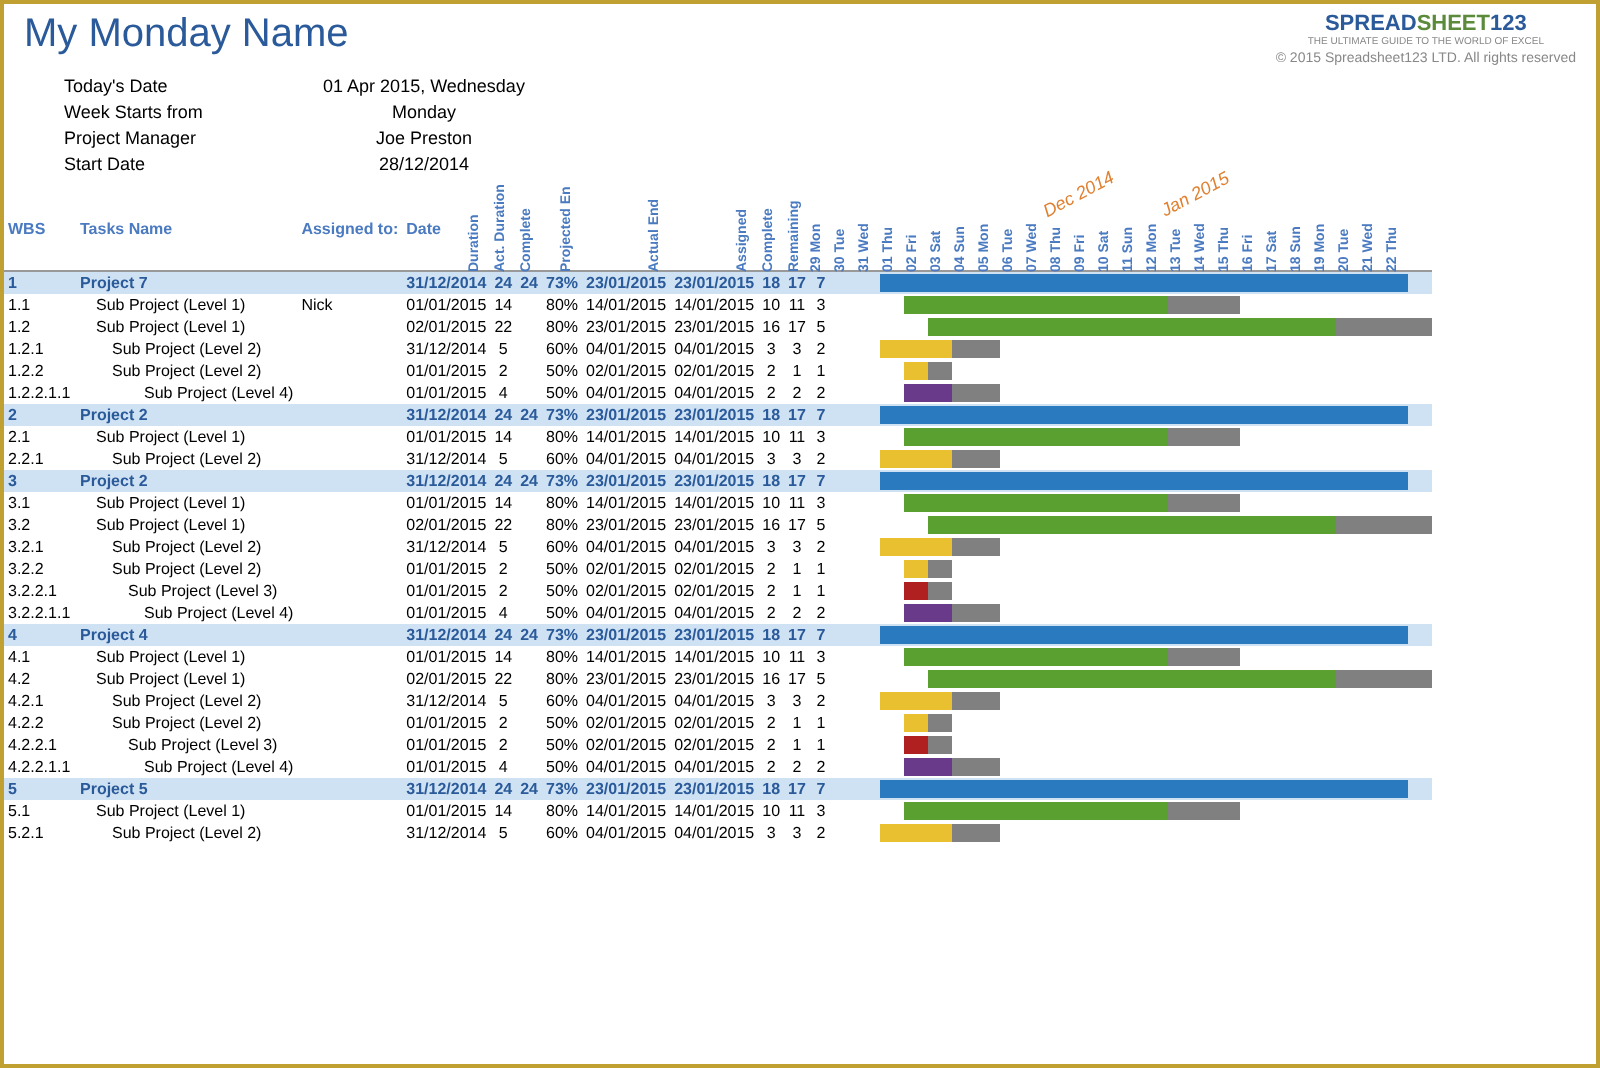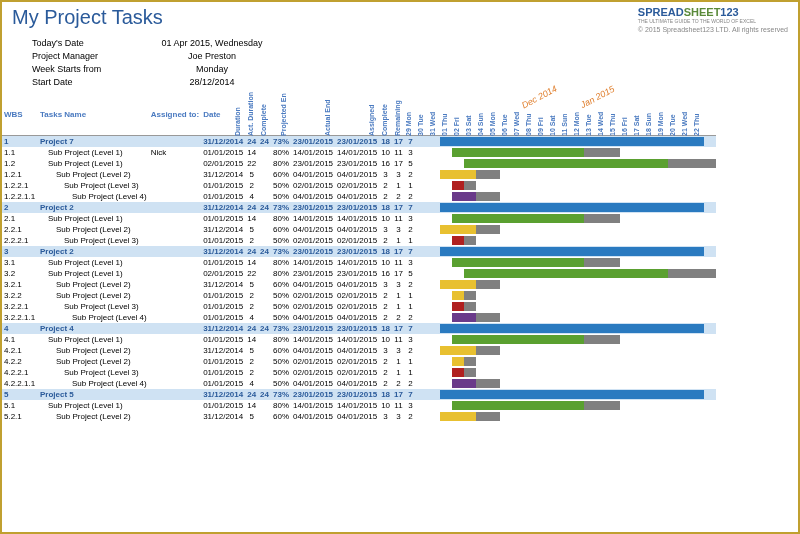--- a/index.html
+++ b/index.html
@@ -1,19 +1,19 @@
 <!DOCTYPE html>
 <html><head>
 <meta charset="utf-8">
 <style>
   * { box-sizing: border-box; margin: 0; padding: 0; }
   body { font-family: Arial, sans-serif; font-size: 9px; background: #fff; width: 800px; height: 534px; overflow: hidden; border: 2px solid #c0a030; }
   .header { display: flex; justify-content: space-between; padding: 4px 10px 0 10px; }
   .title { color: #2a5a9a; font-size: 20px; font-weight: 500; }
-  .logo-area { text-align: left; }
+  .logo-area { text-align: center; }
   .logo { color: #2a5a9a; font-weight: bold; font-size: 11px; }
   .logo .g { color: #5a8a3a; }
   .lo-sub { font-size: 5px; color: #888; }
   .copyright { font-size: 7px; color: #888; margin-top: 2px; }
   .meta { margin: 4px 0 6px 30px; }
   .meta-row { display: flex; font-size: 9px; line-height: 13px; }
   .meta-label { width: 120px; }
   .meta-val { width: 120px; text-align: center; }
   .period-labels { position: absolute; top: 92px; left: 520px; font-style: italic; font-size: 9px; }
   .p1 { color: #e08030; transform: rotate(-28deg); display: inline-block; }
@@ -35,42 +35,42 @@
   .c-gray { background: #808080; }
   .c-yellow { background: #e8c030; }
   .c-red { background: #b02020; }
   .c-purple { background: #6a3a8a; }
   .day-col { width: 12px; }
 </style>
 </head>
 <body>
 
 <div class="header">
-  <div class="title">My Project Tasks</div>
+  <div class="title">My Monday Name</div>
   <div class="logo-area">
     <div class="logo">
       <span>SPREAD</span><span class="g">SHEET</span><span>123</span>
     </div>
     <div class="lo-sub">THE ULTIMATE GUIDE TO THE WORLD OF EXCEL</div>
     <div class="copyright">© 2015 Spreadsheet123 LTD. All rights reserved</div>
   </div>
 </div>
 
 <div class="meta" id="meta">
     <div class="meta-row">
       <div class="meta-label">Today's Date</div>
       <div class="meta-val">01 Apr 2015, Wednesday</div>
     </div>
     <div class="meta-row">
+      <div class="meta-label">Week Starts from</div>
+      <div class="meta-val">Monday</div>
+    </div>
+    <div class="meta-row">
       <div class="meta-label">Project Manager</div>
       <div class="meta-val">Joe Preston</div>
-    </div>
-    <div class="meta-row">
-      <div class="meta-label">Week Starts from</div>
-      <div class="meta-val">Monday</div>
     </div>
     <div class="meta-row">
       <div class="meta-label">Start Date</div>
       <div class="meta-val">28/12/2014</div>
     </div>
   </div>
 
 <div class="period-labels">
   <span class="p1">Dec 2014</span>
   <span class="p2">Jan 2015</span>
@@ -259,35 +259,35 @@
     <td>3</td>
     <td>2</td>
           <td colspan="25" style="padding: 0px;">
             <div class="gantt-row">
               <div class="bar c-yellow" style="left: 24px; width: 36px;"></div>
               <div class="bar c-gray" style="left: 60px; width: 24px;"></div>
             </div>
           </td>
         </tr>
         <tr>
-    <td class="wbs l">1.2.2.1</td>
-    <td class="l" style="padding-left:26px">Sub Project (Level 3)</td>
+    <td class="wbs l">1.2.2</td>
+    <td class="l" style="padding-left:18px">Sub Project (Level 2)</td>
     <td class="l"></td>
     <td>01/01/2015</td>
     <td>2</td>
     <td></td>
     <td>50%</td>
     <td>02/01/2015</td>
     <td>02/01/2015</td>
     <td>2</td>
     <td>1</td>
     <td>1</td>
           <td colspan="25" style="padding: 0px;">
             <div class="gantt-row">
-              <div class="bar c-red" style="left: 36px; width: 12px;"></div>
+              <div class="bar c-yellow" style="left: 36px; width: 12px;"></div>
               <div class="bar c-gray" style="left: 48px; width: 12px;"></div>
             </div>
           </td>
         </tr>
         <tr>
     <td class="wbs l">1.2.2.1.1</td>
     <td class="l" style="padding-left:34px">Sub Project (Level 4)</td>
     <td class="l"></td>
     <td>01/01/2015</td>
     <td>4</td>
@@ -357,40 +357,20 @@
     <td>3</td>
     <td>3</td>
     <td>2</td>
           <td colspan="25" style="padding: 0px;">
             <div class="gantt-row">
               <div class="bar c-yellow" style="left: 24px; width: 36px;"></div>
               <div class="bar c-gray" style="left: 60px; width: 24px;"></div>
             </div>
           </td>
         </tr>
-        <tr>
-    <td class="wbs l">2.2.2.1</td>
-    <td class="l" style="padding-left:26px">Sub Project (Level 3)</td>
-    <td class="l"></td>
-    <td>01/01/2015</td>
-    <td>2</td>
-    <td></td>
-    <td>50%</td>
-    <td>02/01/2015</td>
-    <td>02/01/2015</td>
-    <td>2</td>
-    <td>1</td>
-    <td>1</td>
-          <td colspan="25" style="padding: 0px;">
-            <div class="gantt-row">
-              <div class="bar c-red" style="left: 36px; width: 12px;"></div>
-              <div class="bar c-gray" style="left: 48px; width: 12px;"></div>
-            </div>
-          </td>
-        </tr>
         <tr class="proj">
     <td class="wbs l">3</td>
     <td class="l" style="padding-left:2px">Project 2</td>
     <td class="l"></td>
     <td>31/12/2014</td>
     <td>24</td>
     <td>24</td>
     <td>73%</td>
     <td>23/01/2015</td>
     <td>23/01/2015</td>
@@ -552,20 +532,40 @@
     <td>80%</td>
     <td>14/01/2015</td>
     <td>14/01/2015</td>
     <td>10</td>
     <td>11</td>
     <td>3</td>
           <td colspan="25" style="padding: 0px;">
             <div class="gantt-row">
               <div class="bar c-green" style="left: 36px; width: 132px;"></div>
               <div class="bar c-gray" style="left: 168px; width: 36px;"></div>
+            </div>
+          </td>
+        </tr>
+        <tr>
+    <td class="wbs l">4.2</td>
+    <td class="l" style="padding-left:10px">Sub Project (Level 1)</td>
+    <td class="l"></td>
+    <td>02/01/2015</td>
+    <td>22</td>
+    <td></td>
+    <td>80%</td>
+    <td>23/01/2015</td>
+    <td>23/01/2015</td>
+    <td>16</td>
+    <td>17</td>
+    <td>5</td>
+          <td colspan="25" style="padding: 0px;">
+            <div class="gantt-row">
+              <div class="bar c-green" style="left: 48px; width: 204px;"></div>
+              <div class="bar c-gray" style="left: 252px; width: 48px;"></div>
             </div>
           </td>
         </tr>
         <tr>
     <td class="wbs l">4.2.1</td>
     <td class="l" style="padding-left:18px">Sub Project (Level 2)</td>
     <td class="l"></td>
     <td>31/12/2014</td>
     <td>5</td>
     <td></td>

